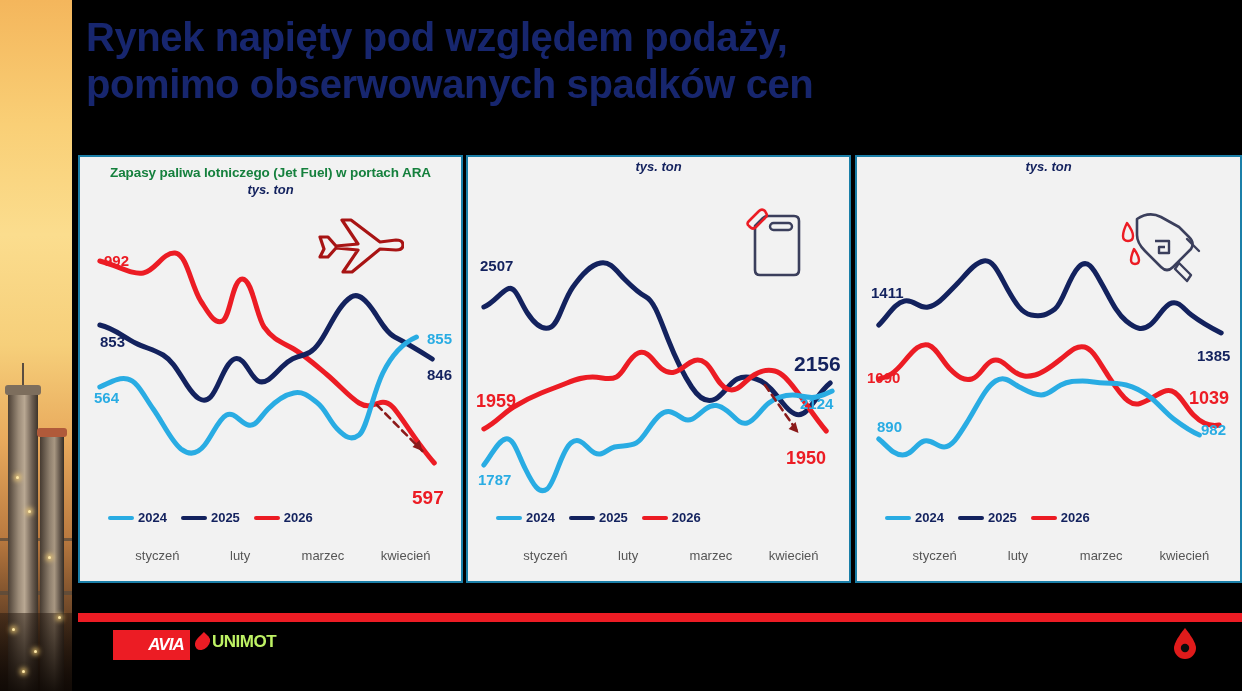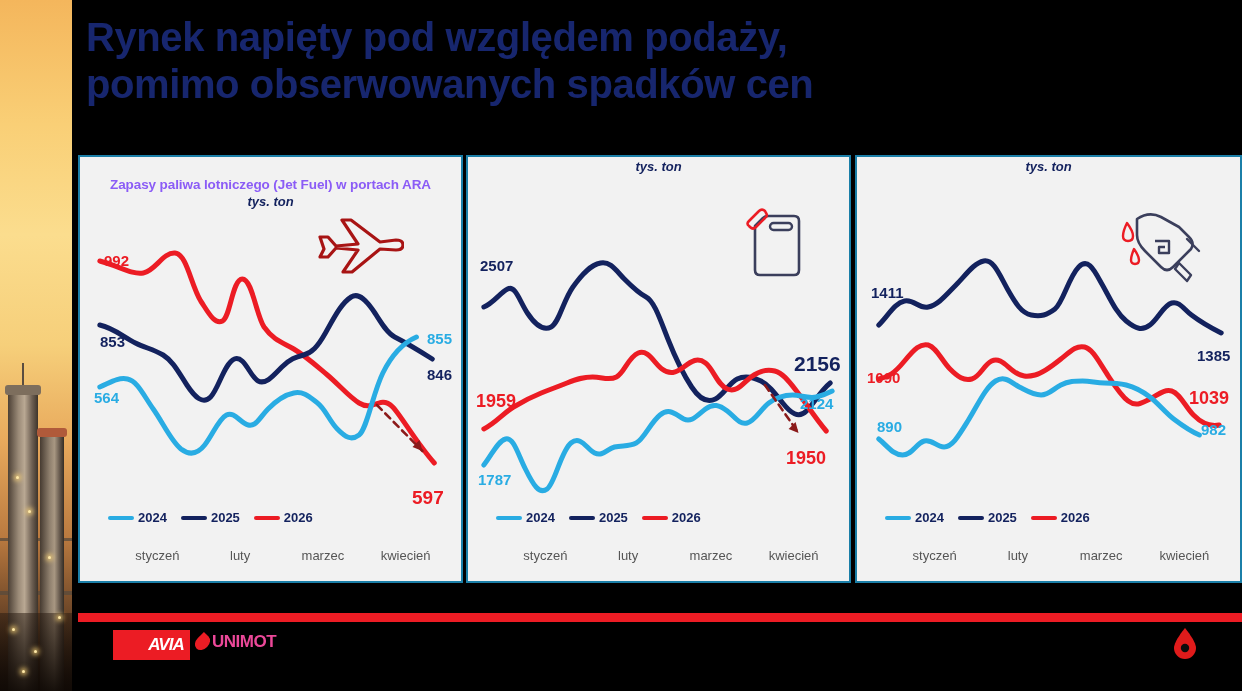--- a/index.html
+++ b/index.html
@@ -28,22 +28,22 @@
   
   #headline{position:absolute;left:86px;top:14px;width:1000px;
     color:#17266e;font-size:40px;font-weight:bold;line-height:1.18;
     letter-spacing:-.4px;white-space:pre-line;}
 
   
   .panel{position:absolute;top:155px;width:385px;height:428px;
     background:#f2f2f2;border:2px solid #1b7fa8;box-sizing:border-box;}
   #panel-1{left:78px;}  #panel-2{left:466px;} #panel-3{left:855px;width:387px;}
 
-  .p-title{text-align:center;color:#8b5cf6;font-weight:bold;font-size:13.5px;
-           margin-top:20px;letter-spacing:-.1px;}
+  .p-title{text-align:center;color:#15803d;font-weight:bold;font-size:13.5px;
+           margin-top:8px;letter-spacing:-.1px;}
   .p-sub{text-align:center;color:#13225e;font-weight:bold;font-style:italic;font-size:13px;margin-top:2px;}
 
   .plot{position:absolute;left:0;top:40px;width:100%;height:315px;}
   .plot svg{width:100%;height:100%;display:block;}
 
   .vlabel{position:absolute;font-weight:bold;font-size:15px;white-space:nowrap;}
   .v-red{color:#ec1c24;} .v-navy{color:#13225e;} .v-cyan{color:#29ace3;}
 
   .legend{position:absolute;bottom:56px;left:28px;display:flex;gap:14px;align-items:center;}
   .lg{display:flex;align-items:center;gap:4px;}
@@ -55,21 +55,21 @@
   .months span{flex:1;text-align:center;font-size:13px;color:#555;}
 
   .icon{position:absolute;}
 
   
   #redbar{position:absolute;left:78px;top:613px;width:1164px;height:9px;background:#ec1c24;}
   #avia-logo{position:absolute;left:113px;top:630px;width:48px;height:30px;background:#ec1c24;
     color:#fff;font-weight:bold;font-size:17px;font-style:italic;
     display:flex;align-items:center;justify-content:center;letter-spacing:-1px;padding-left:29px;}
   #unimot-logo{position:absolute;left:196px;top:632px;display:flex;align-items:center;gap:3px;}
-  #unimot-logo .txt{color:#ec4899;font-weight:bold;font-size:17px;letter-spacing:-.5px;}
+  #unimot-logo .txt{color:#bef264;font-weight:bold;font-size:17px;letter-spacing:-.5px;}
   .drop{width:13px;height:17px;background:#ec1c24;
         border-radius:0 50% 50% 50%;transform:rotate(45deg);}
   #corner-drop{position:absolute;left:1172px;top:627px;width:26px;height:32px;}
 </style>
 </head>
 <body>
 
 <div id="photo-strip">
   <div class="pipe" style="left:0;bottom:150px;width:72px;height:3px;"></div>
   <div class="pipe" style="left:0;bottom:96px;width:72px;height:4px;"></div>

